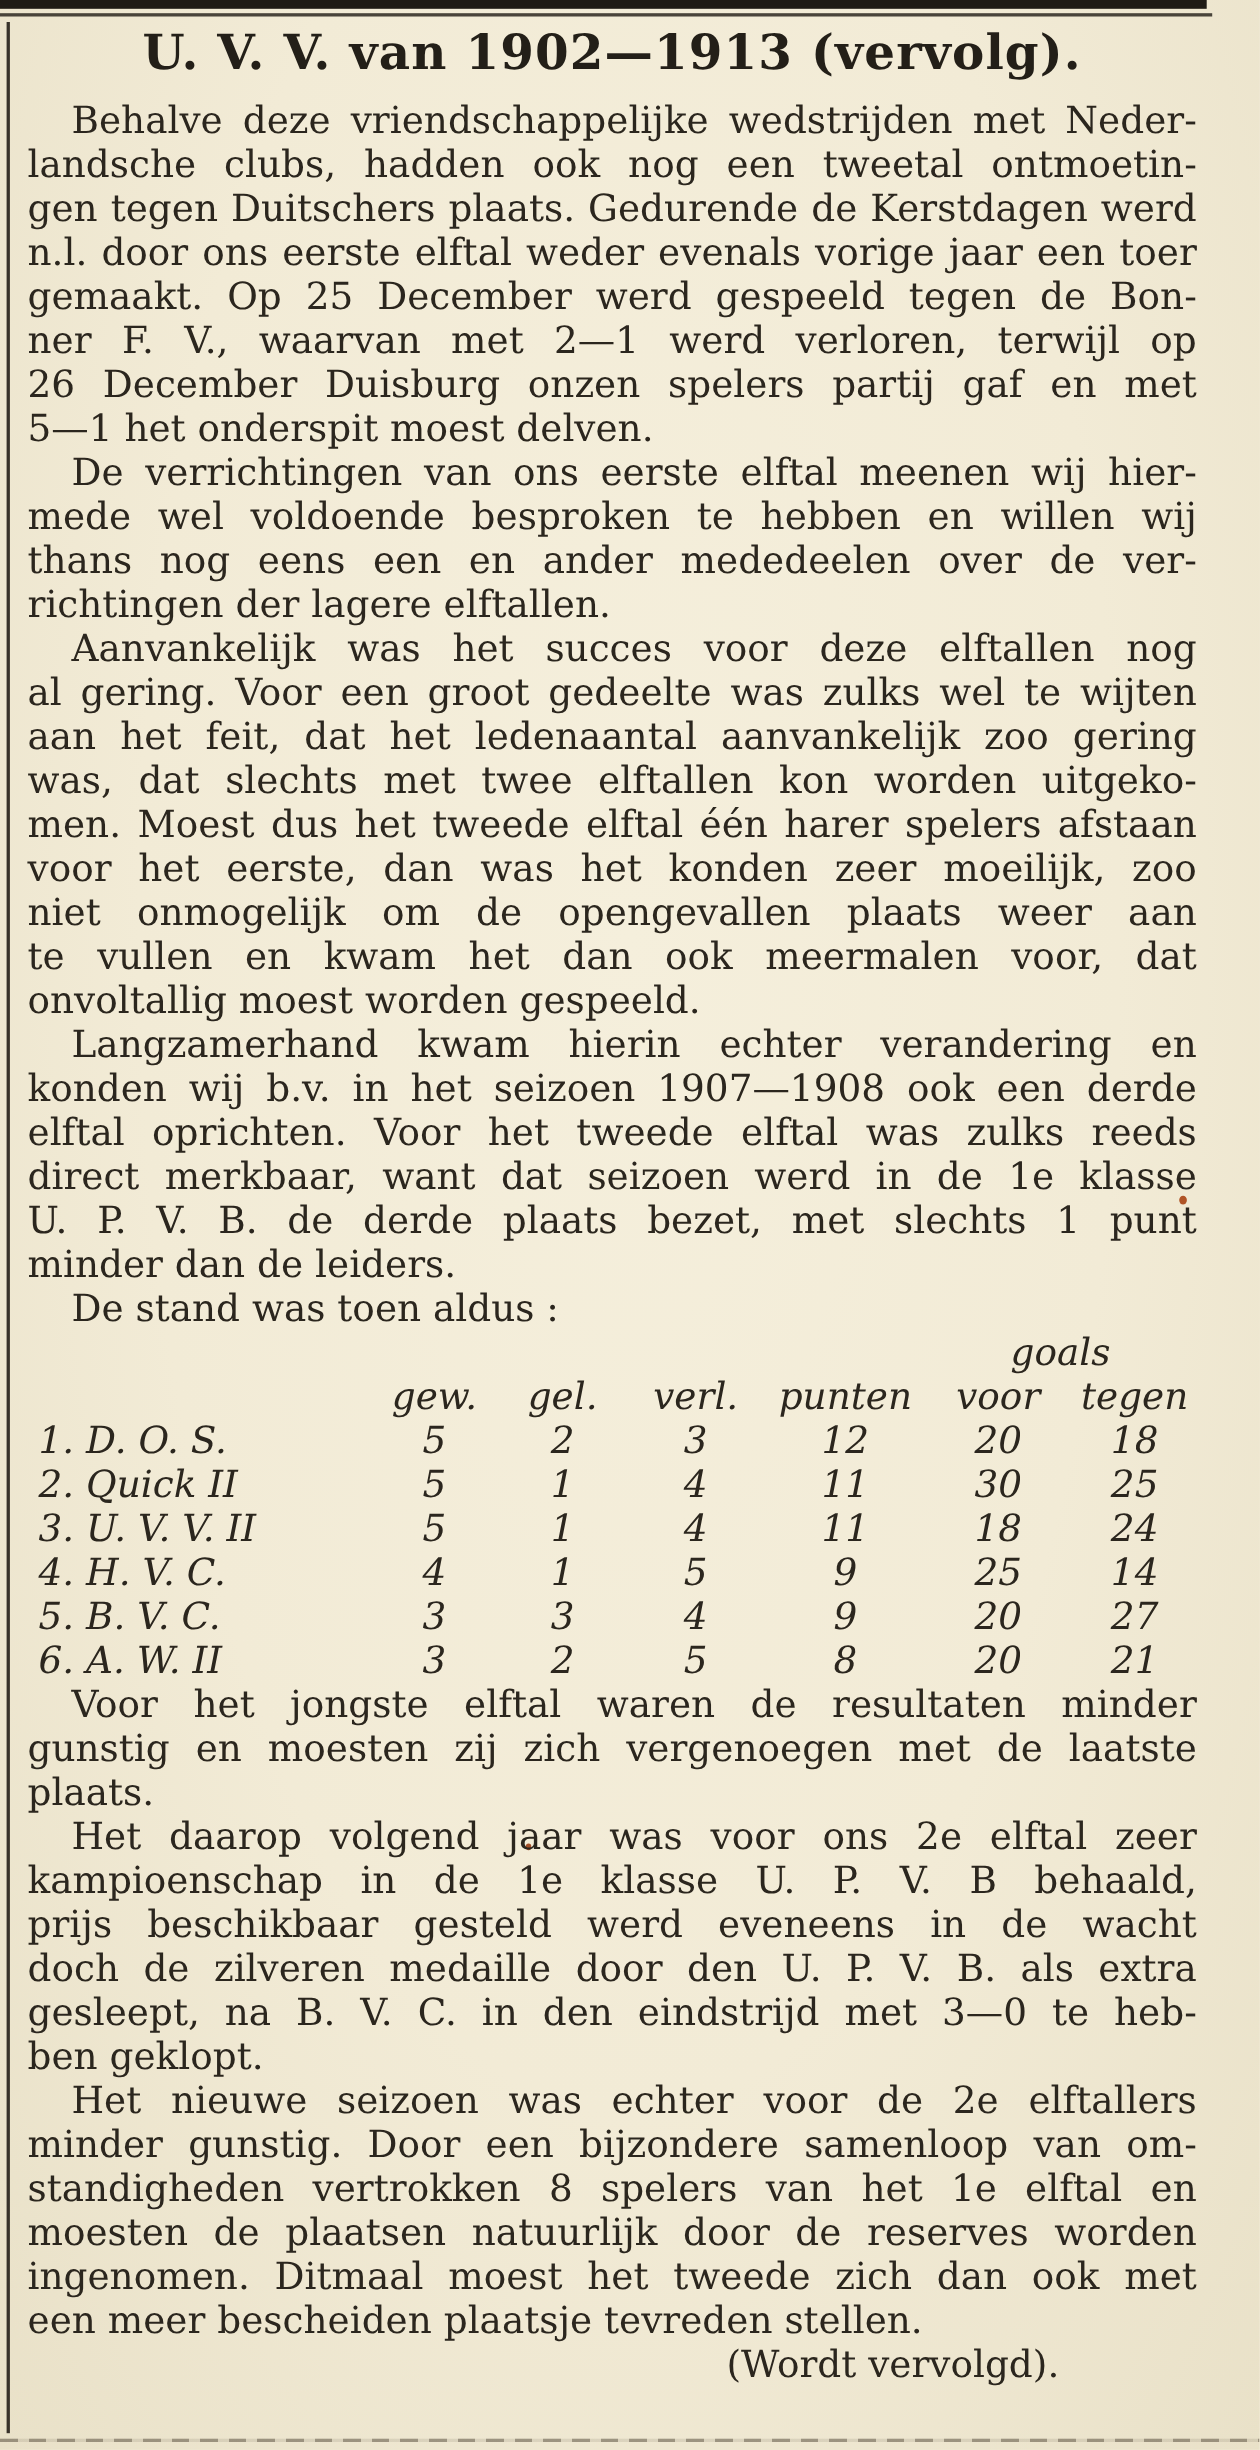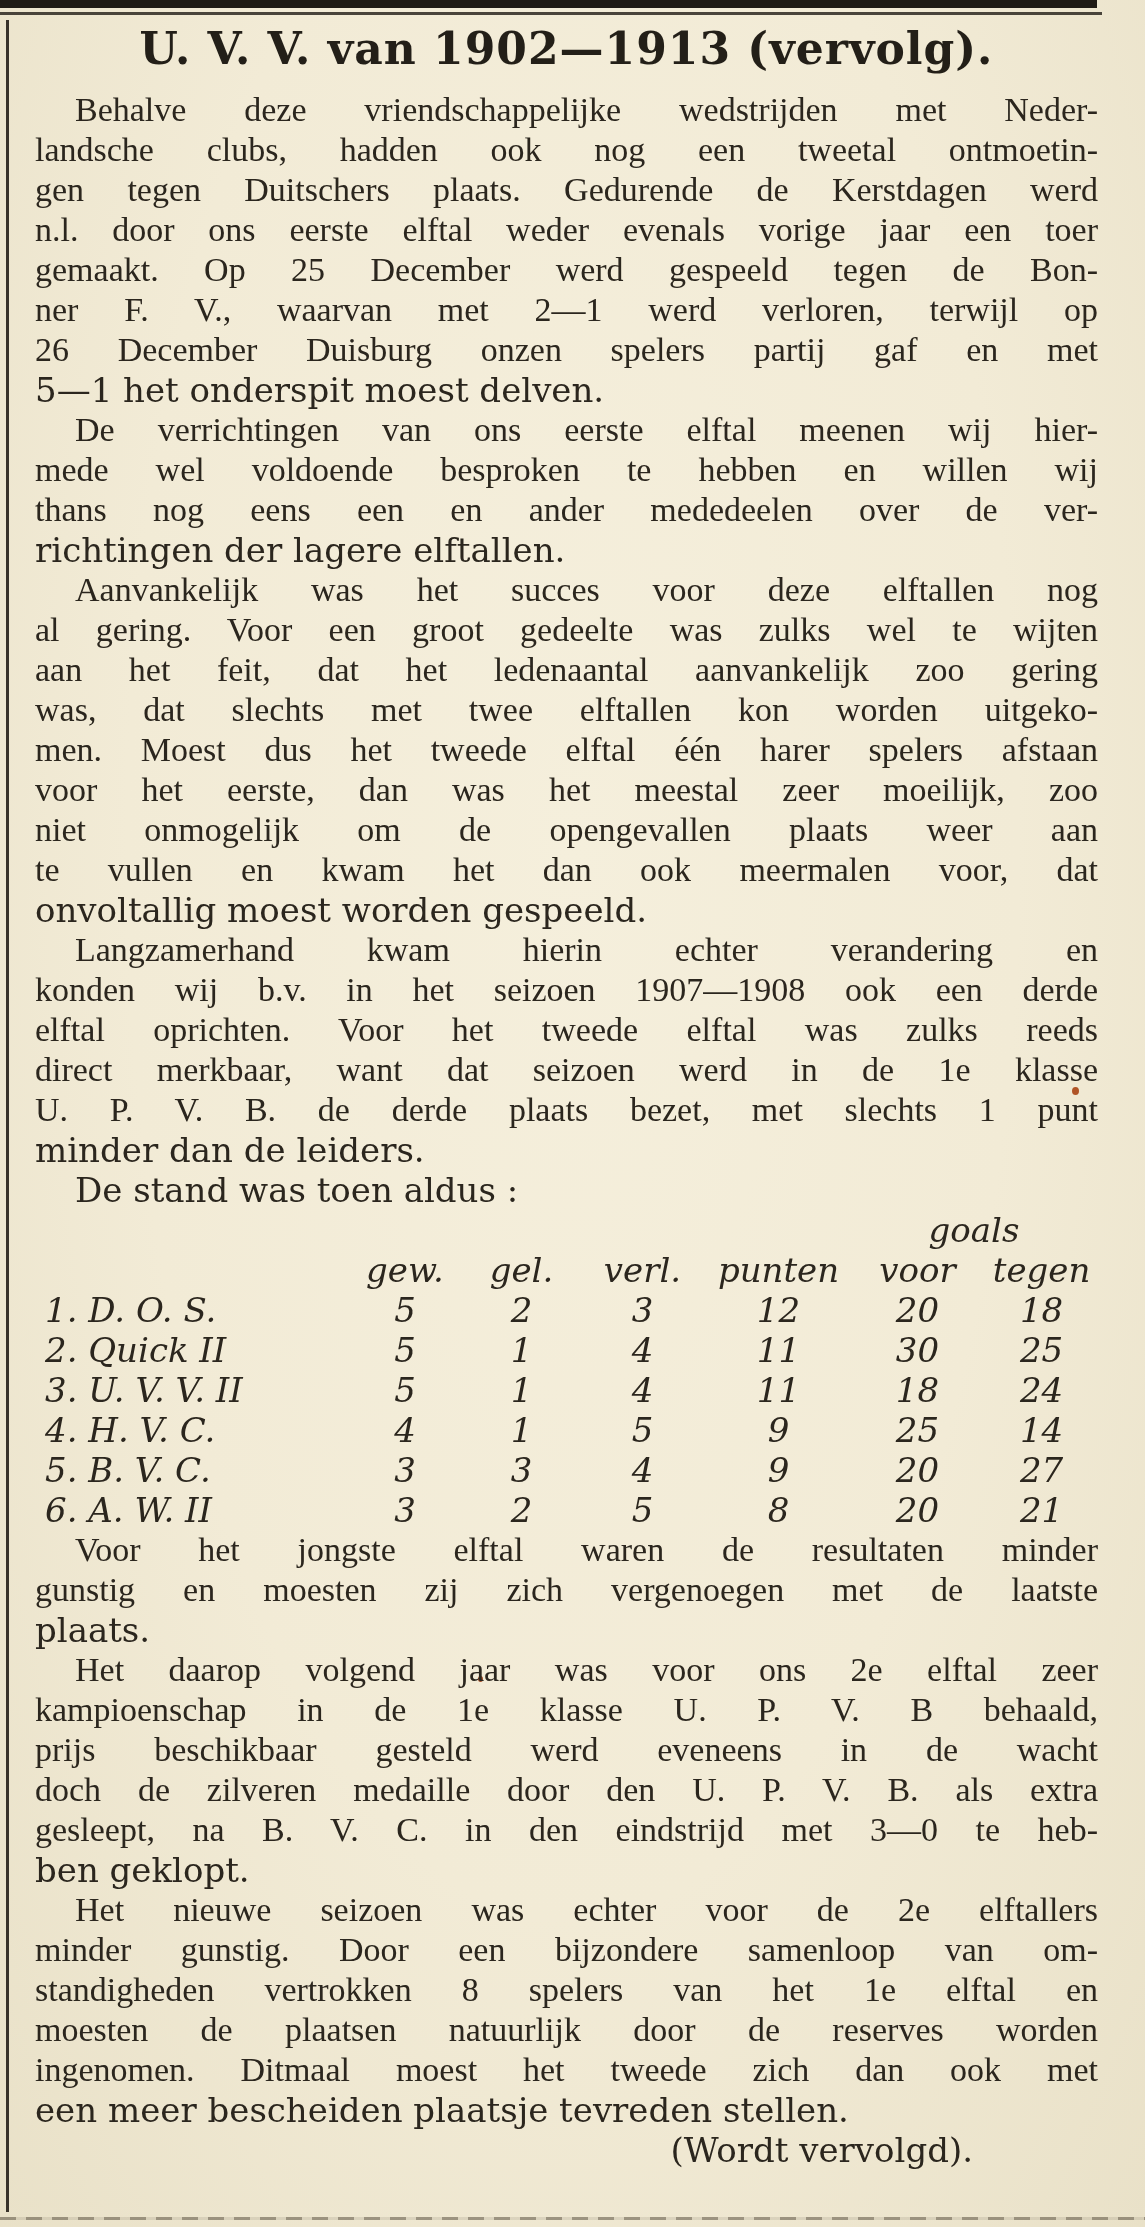--- a/index.html
+++ b/index.html
@@ -13,29 +13,29 @@
     background:radial-gradient(ellipse at 50% 38%, #f5efdc 0%, #f2ebd6 55%, #e9e1c8 100%);
     color:#2b261e;
   }
   .top-bar{position:absolute;left:0;top:0;width:1097px;height:8px;background:#1f1b15;}
   .top-rule{position:absolute;left:0;top:12px;width:1102px;height:3px;background:#2c2720;opacity:.85;}
   .left-rule{position:absolute;left:6px;top:20px;width:3px;height:2192px;background:#38322a;}
   .bottom-rule{
     position:absolute;left:0;top:2217px;width:1145px;height:3px;
     background:repeating-linear-gradient(90deg, rgba(74,64,48,.5) 0 16px, rgba(74,64,48,.12) 16px 26px);
   }
-  .content{position:absolute;left:35px;top:24px;width:1063px;}
+  .content{position:absolute;left:25px;top:24px;width:1063px;}
   .title{
     height:50px;line-height:50px;text-align:center;
     font-size:44px;font-weight:bold;color:#231f18;
     letter-spacing:1px;margin-bottom:16px;white-space:nowrap;
   }
   .ln{
     height:40px;line-height:40px;font-size:34px;white-space:nowrap;
-    text-align:justify;text-align-last:justify;font-family:Liberation Serif, serif;
+    text-align:justify;text-align-last:justify;
   }
   .ln-last{
     height:40px;line-height:40px;font-size:34px;white-space:nowrap;
     text-align:left;text-align-last:left;
   }
   .indent{text-indent:40px;}
   table.standings{
     border-collapse:collapse;table-layout:fixed;
     width:1053px;margin-left:10px;border:none;
   }
@@ -84,21 +84,21 @@
       <div class="ln">thans nog eens een en ander mededeelen over de ver-</div>
       <div class="ln-last">richtingen der lagere elftallen.</div>
     </div>
 
     <div>
       <div class="ln indent">Aanvankelijk was het succes voor deze elftallen nog</div>
       <div class="ln">al gering. Voor een groot gedeelte was zulks wel te wijten</div>
       <div class="ln">aan het feit, dat het ledenaantal aanvankelijk zoo gering</div>
       <div class="ln">was, dat slechts met twee elftallen kon worden uitgeko-</div>
       <div class="ln">men. Moest dus het tweede elftal één harer spelers afstaan</div>
-      <div class="ln">voor het eerste, dan was het meestal zeer moeilijk, zoo</div>
+      <div class="ln">voor het eerste, dan was het konden zeer moeilijk, zoo</div>
       <div class="ln">niet onmogelijk om de opengevallen plaats weer aan</div>
       <div class="ln">te vullen en kwam het dan ook meermalen voor, dat</div>
       <div class="ln-last">onvoltallig moest worden gespeeld.</div>
     </div>
 
     <div>
       <div class="ln indent">Langzamerhand kwam hierin echter verandering en</div>
       <div class="ln">konden wij b.v. in het seizoen 1907—1908 ook een derde</div>
       <div class="ln">elftal oprichten. Voor het tweede elftal was zulks reeds</div>
       <div class="ln">direct merkbaar, want dat seizoen werd in de 1e klasse</div>

